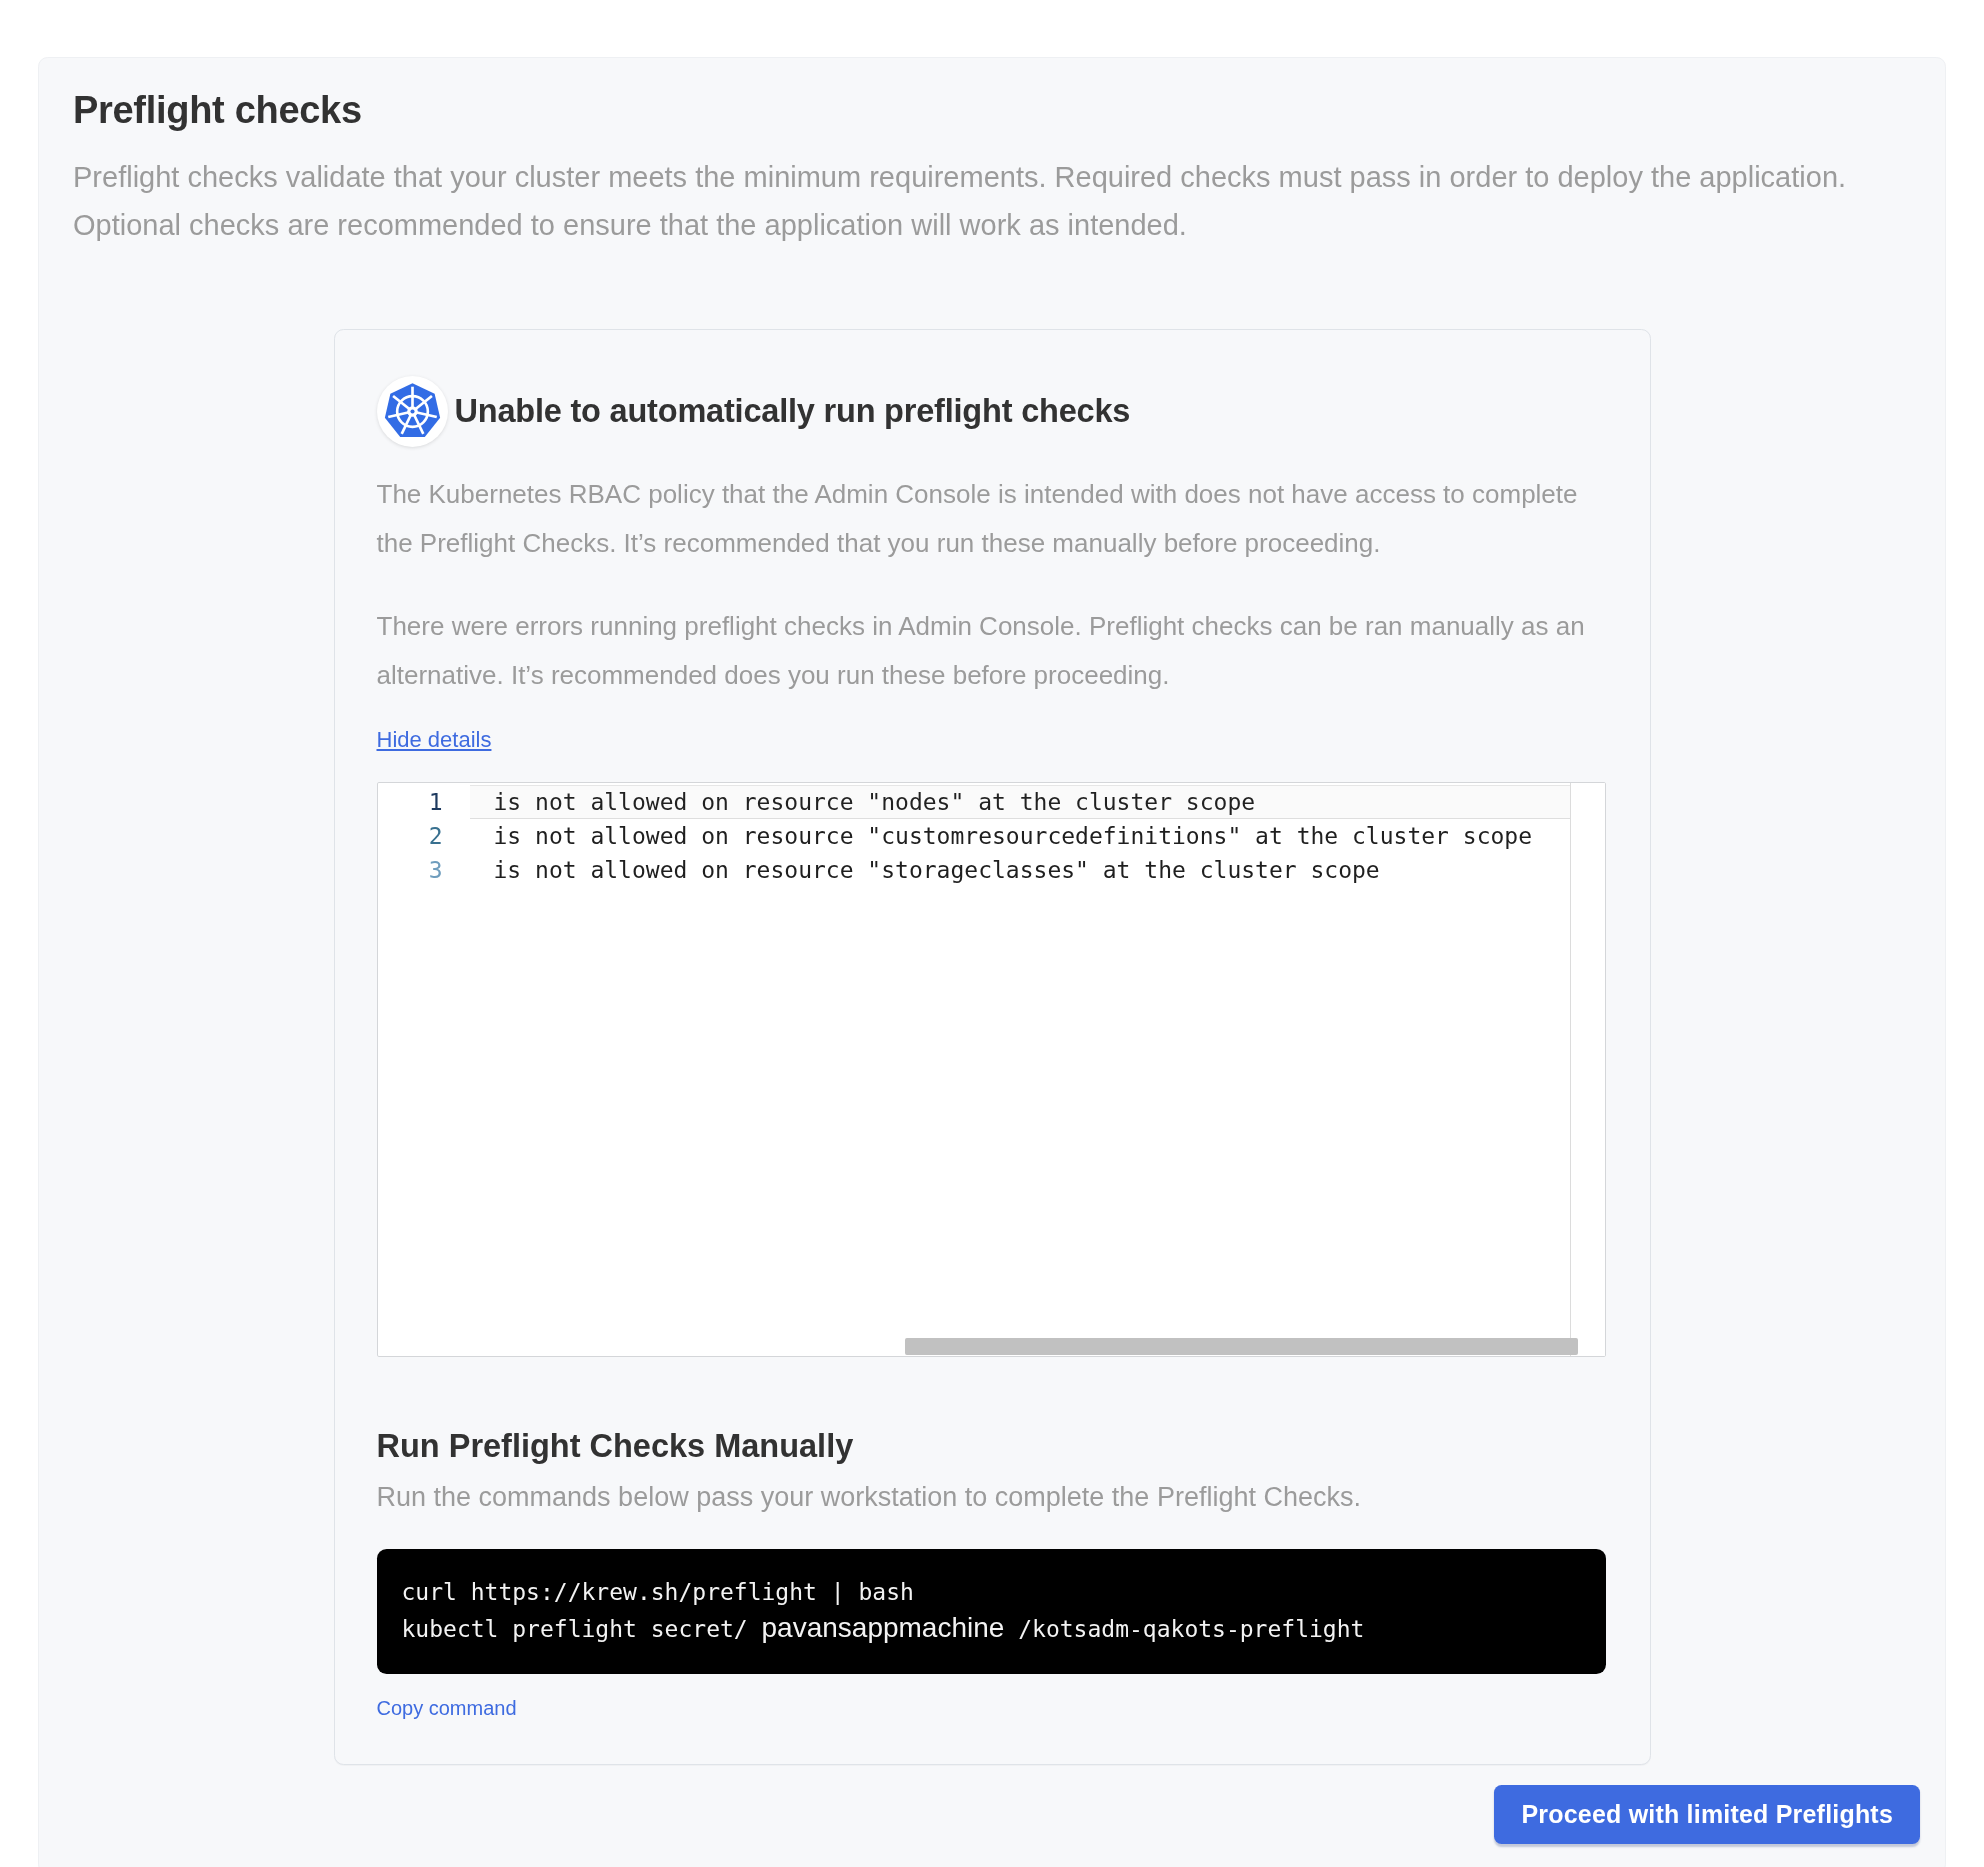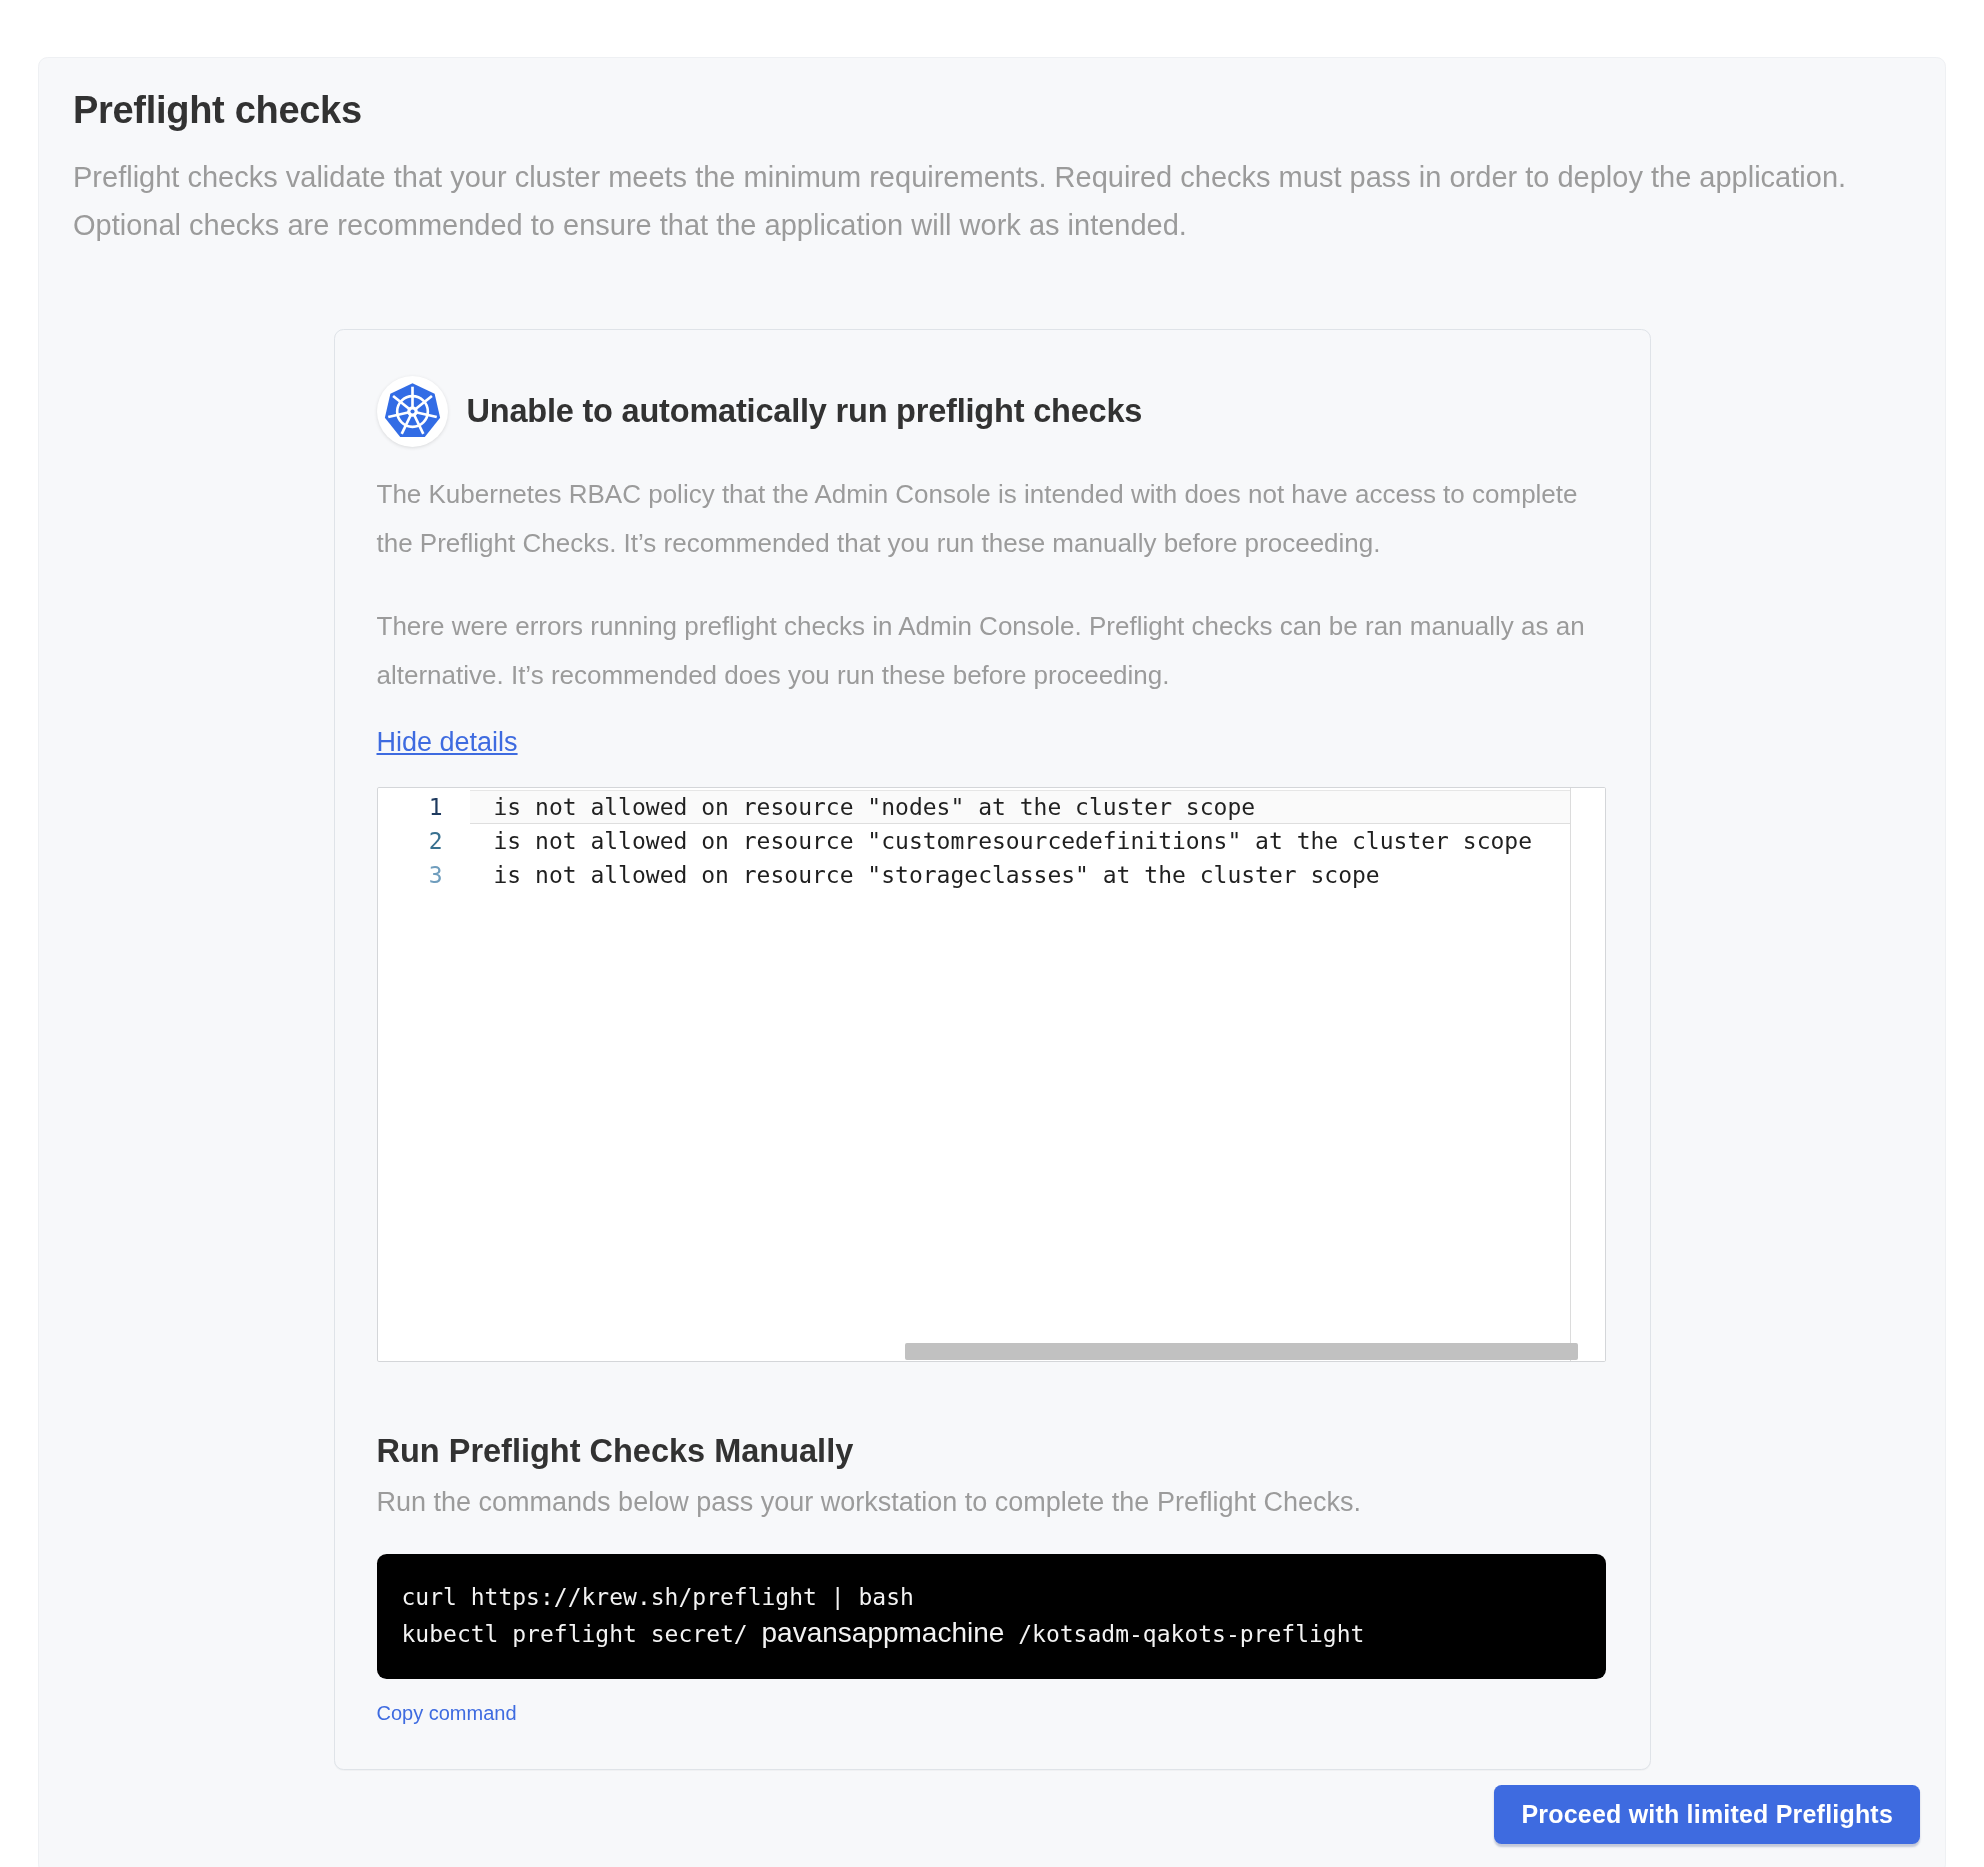--- a/index.html
+++ b/index.html
@@ -19,37 +19,37 @@
     max-width: 1811px;
   }
 
   .card {
     width: 1317px; margin: 80px auto 0 auto;
     background: #f7f8fa; border: 1px solid #dfe3e8; border-radius: 9.6px;
     box-shadow: 0 1px 1px rgba(0,0,0,0.03);
     padding: 46px 44px 44px 42px;
   }
 
-  .card-head { display: flex; align-items: center; gap: 19px; }
+  .card-head { display: flex; align-items: center; gap: 7px; }
   .k8s-badge {
     width: 71px; height: 71px; border-radius: 50%;
     background: #ffffff; box-shadow: 0 1px 3.8px rgba(0,0,0,0.12);
     display: flex; align-items: center; justify-content: center; flex: 0 0 auto;
   }
   .card-title { font-size: 32.5px; font-weight: bold; color: #323232; letter-spacing: -0.2px; }
 
   .card p.desc {
     font-size: 26px; line-height: 49px; color: #9b9b9b;
   }
   .p1 { margin-top: 23px; }
   .p2 { margin-top: 34px; }
 
   .hide-link {
     display: inline-block; margin-top: 27px;
-    font-size: 27px; color: var(--accent, #3e6be0);
+    font-size: 22px; color: var(--accent, #3e6be0);
     text-decoration: underline; cursor: pointer;
   }
 
   .editor {
     position: relative; margin-top: 29px; height: 575px;
     background: #ffffff; border: 1px solid #d4d6d9; border-radius: 1.9px;
     overflow: hidden;
     font-family: "DejaVu Sans Mono", "Liberation Mono", monospace;
     font-size: 23px; color: #1f1f1f;
   }

